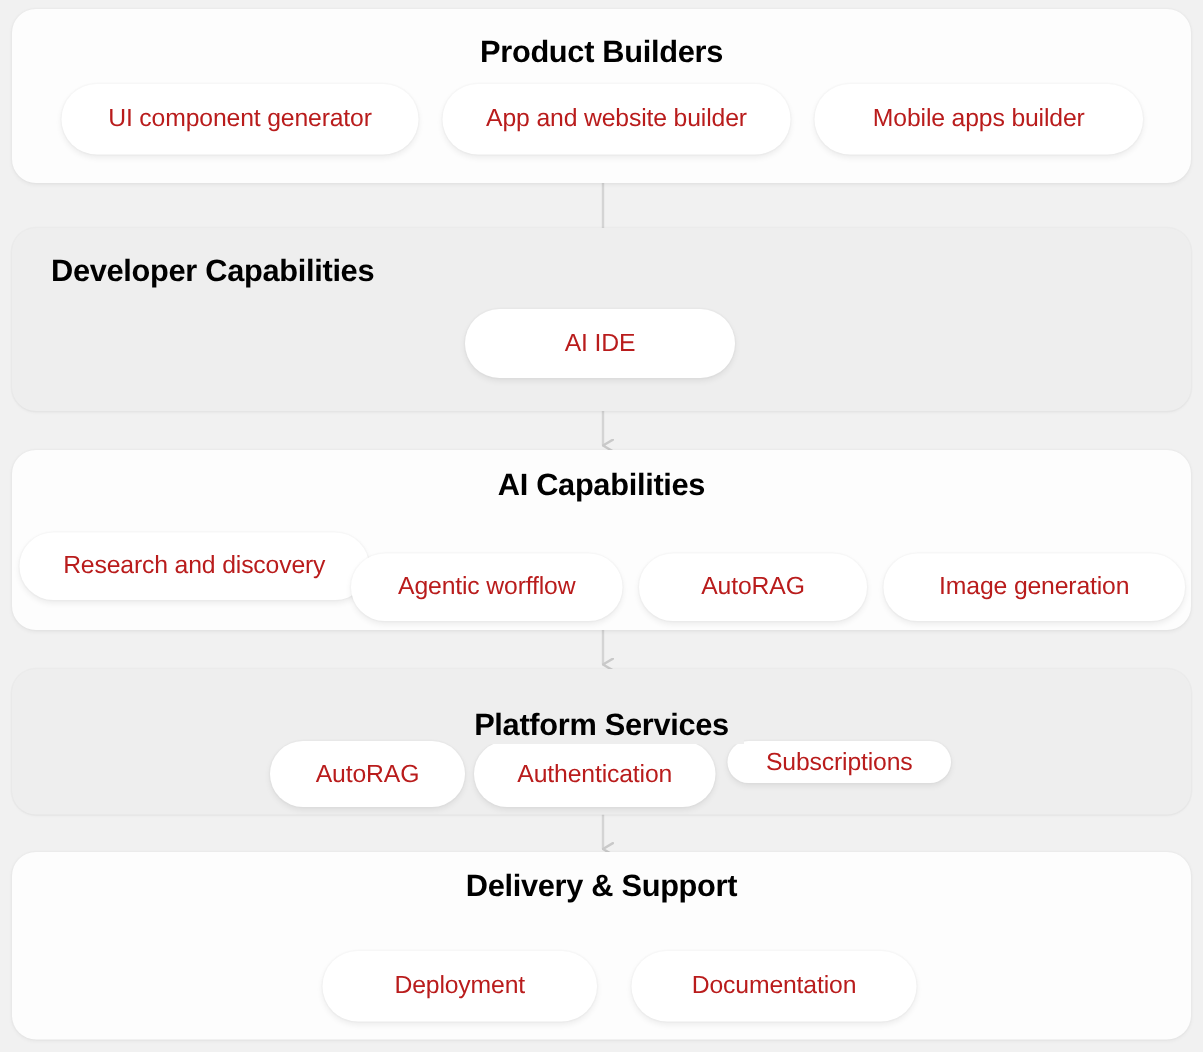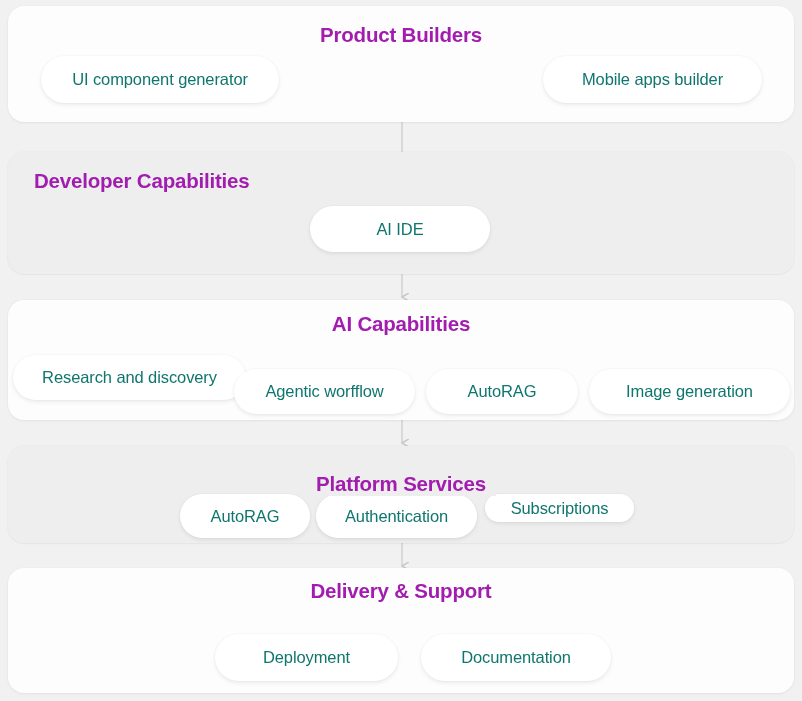--- a/index.html
+++ b/index.html
@@ -47,21 +47,21 @@
   .panel-gray {
     background: #eeeeee;
     box-shadow: 0 1px 2px rgba(0,0,0,0.035), 0 0 0 1px rgba(0,0,0,0.018);
   }
 
   .panel-title {
     position: absolute;
     margin: 0;
     font-size: 20.5px;
     font-weight: 700;
-    color: #a21caf;
+    color: #000000;
     letter-spacing: -0.2px;
     white-space: nowrap;
     z-index: 4;
   }
   .title-center {
     left: 0;
     right: 0;
     text-align: center;
   }
   .title-left {
@@ -81,21 +81,21 @@
   
   .pill {
     position: absolute;
     box-sizing: border-box;
     background: #ffffff;
     border-radius: 999px;
     display: flex;
     align-items: center;
     justify-content: center;
     font-size: 16.5px;
-    color: #0f766e;
+    color: #b91c1c;
     letter-spacing: -0.1px;
     white-space: nowrap;
     box-shadow: 0 2px 4px rgba(0,0,0,0.075),
                 0 0 0 1px rgba(0,0,0,0.014);
     z-index: 3;
   }
 </style>
 </head>
 <body>
 
@@ -134,20 +134,21 @@
       <path d="M298.5,610.5 L507.5,610.5"></path>
       <line x1="298.5" y1="610.5" x2="298.5" y2="636"></line>
       <line x1="507.5" y1="610.5" x2="507.5" y2="636"></line>
     </g>
   </svg>
 
   <div class="panel panel-white" style="left:8px; top:6px; width:786px; height:116px;">
     <h2 class="panel-title title-center" style="top:17px;">Product Builders</h2>
 
     <div class="pill" style="left:33px; top:50px; width:238px; height:47px;">UI component generator</div>
+    <div class="pill" style="left:287px; top:50px; width:232px; height:47px;">App and website builder</div>
     <div class="pill" style="left:535px; top:50px; width:219px; height:47px;">Mobile apps builder</div>
   </div>
 
   <div class="panel panel-gray" style="left:8px; top:152px; width:786px; height:122px;">
     <h2 class="panel-title title-left" style="top:17px; left:26px;">Developer Capabilities</h2>
 
     <div class="pill" style="left:302px; top:54px; width:180px; height:46px;">AI IDE</div>
   </div>
 
   <div class="panel panel-white" style="left:8px; top:300px; width:786px; height:120px;">

